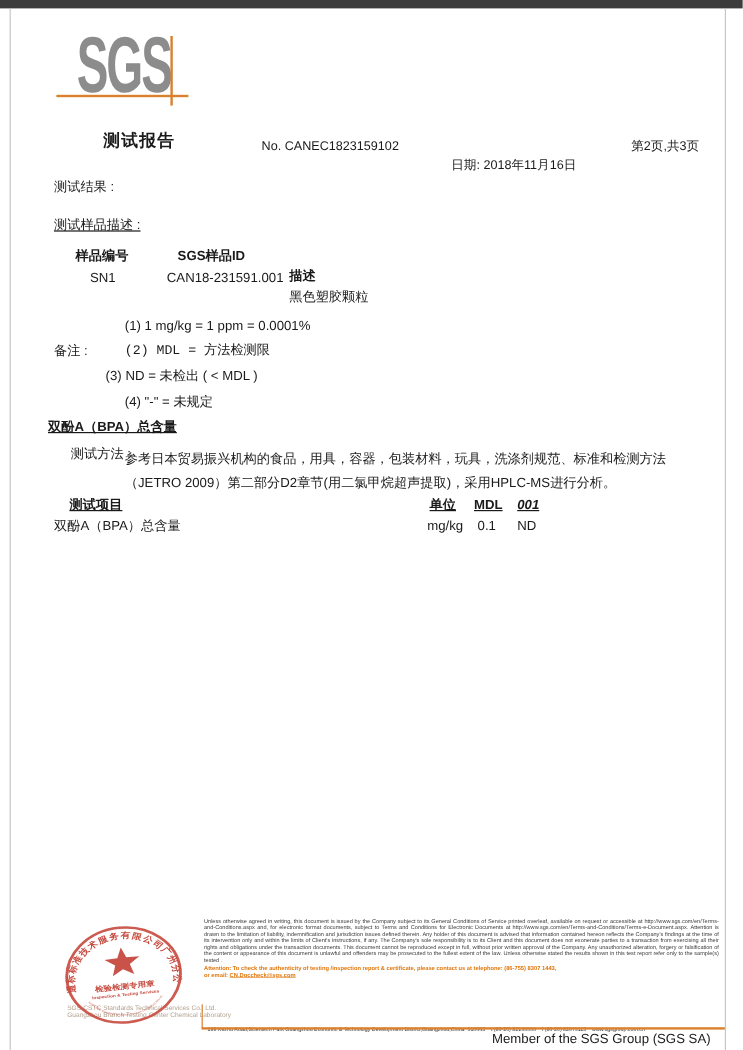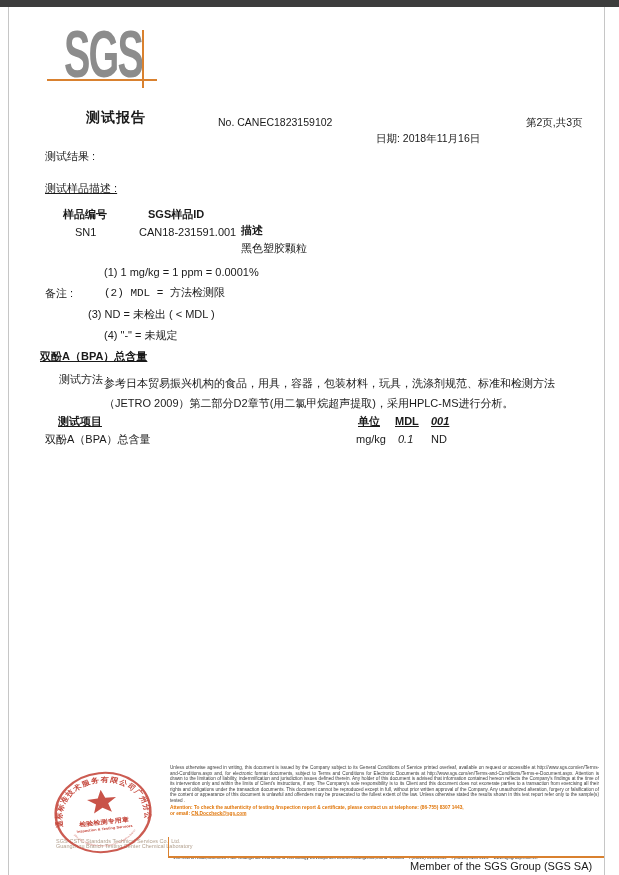--- a/index.html
+++ b/index.html
@@ -78,21 +78,21 @@
 <div class="t b u" style="left:40px;top:350px;">双酚A（BPA）总含量</div>
 <div class="t" style="left:59px;top:373px;">测试方法 :</div>
 <div class="method-text">参考日本贸易振兴机构的食品，用具，容器，包装材料，玩具，洗涤剂规范、标准和检测方法（JETRO 2009）第二部分D2章节(用二氯甲烷超声提取)，采用HPLC-MS进行分析。</div>
 
 <div class="t b u" style="left:58px;top:415px;">测试项目</div>
 <div class="t b u" style="left:358px;top:415px;">单位</div>
 <div class="t b u" style="left:395px;top:415px;">MDL</div>
 <div class="t b u i" style="left:431px;top:415px;text-align:center;">001</div>
 <div class="t" style="left:45px;top:433px;">双酚A（BPA）总含量</div>
 <div class="t" style="left:356px;top:433px;">mg/kg</div>
-<div class="t" style="left:398px;top:433px;font-style:italic;">0.1</div>
+<div class="t" style="left:398px;top:433px;">0.1</div>
 <div class="t" style="left:431px;top:433px;">ND</div>
 
 <div class="disclaimer-wrap">
   <div class="disclaimer-inner scale-half">
     <p class="disclaimer">Unless otherwise agreed in writing, this document is issued by the Company subject to its General Conditions of Service printed overleaf, available on request or accessible at http://www.sgs.com/en/Terms-and-Conditions.aspx and, for electronic format documents, subject to Terms and Conditions for Electronic Documents at http://www.sgs.com/en/Terms-and-Conditions/Terms-e-Document.aspx. Attention is drawn to the limitation of liability, indemnification and jurisdiction issues defined therein. Any holder of this document is advised that information contained hereon reflects the Company's findings at the time of its intervention only and within the limits of Client's instructions, if any. The Company's sole responsibility is to its Client and this document does not exonerate parties to a transaction from exercising all their rights and obligations under the transaction documents. This document cannot be reproduced except in full, without prior written approval of the Company. Any unauthorized alteration, forgery or falsification of the content or appearance of this document is unlawful and offenders may be prosecuted to the fullest extent of the law. Unless otherwise stated the results shown in this test report refer only to the sample(s) tested .</p>
     <p class="attention">Attention: To check the authenticity of testing /inspection report &amp; certificate, please contact us at telephone: (86-755) 8307 1443,</p>
     <p class="attention" style="margin-top:0;"><span>or email: </span><span class="u">CN.Doccheck@sgs.com</span></p>
   </div>
 </div>
 

